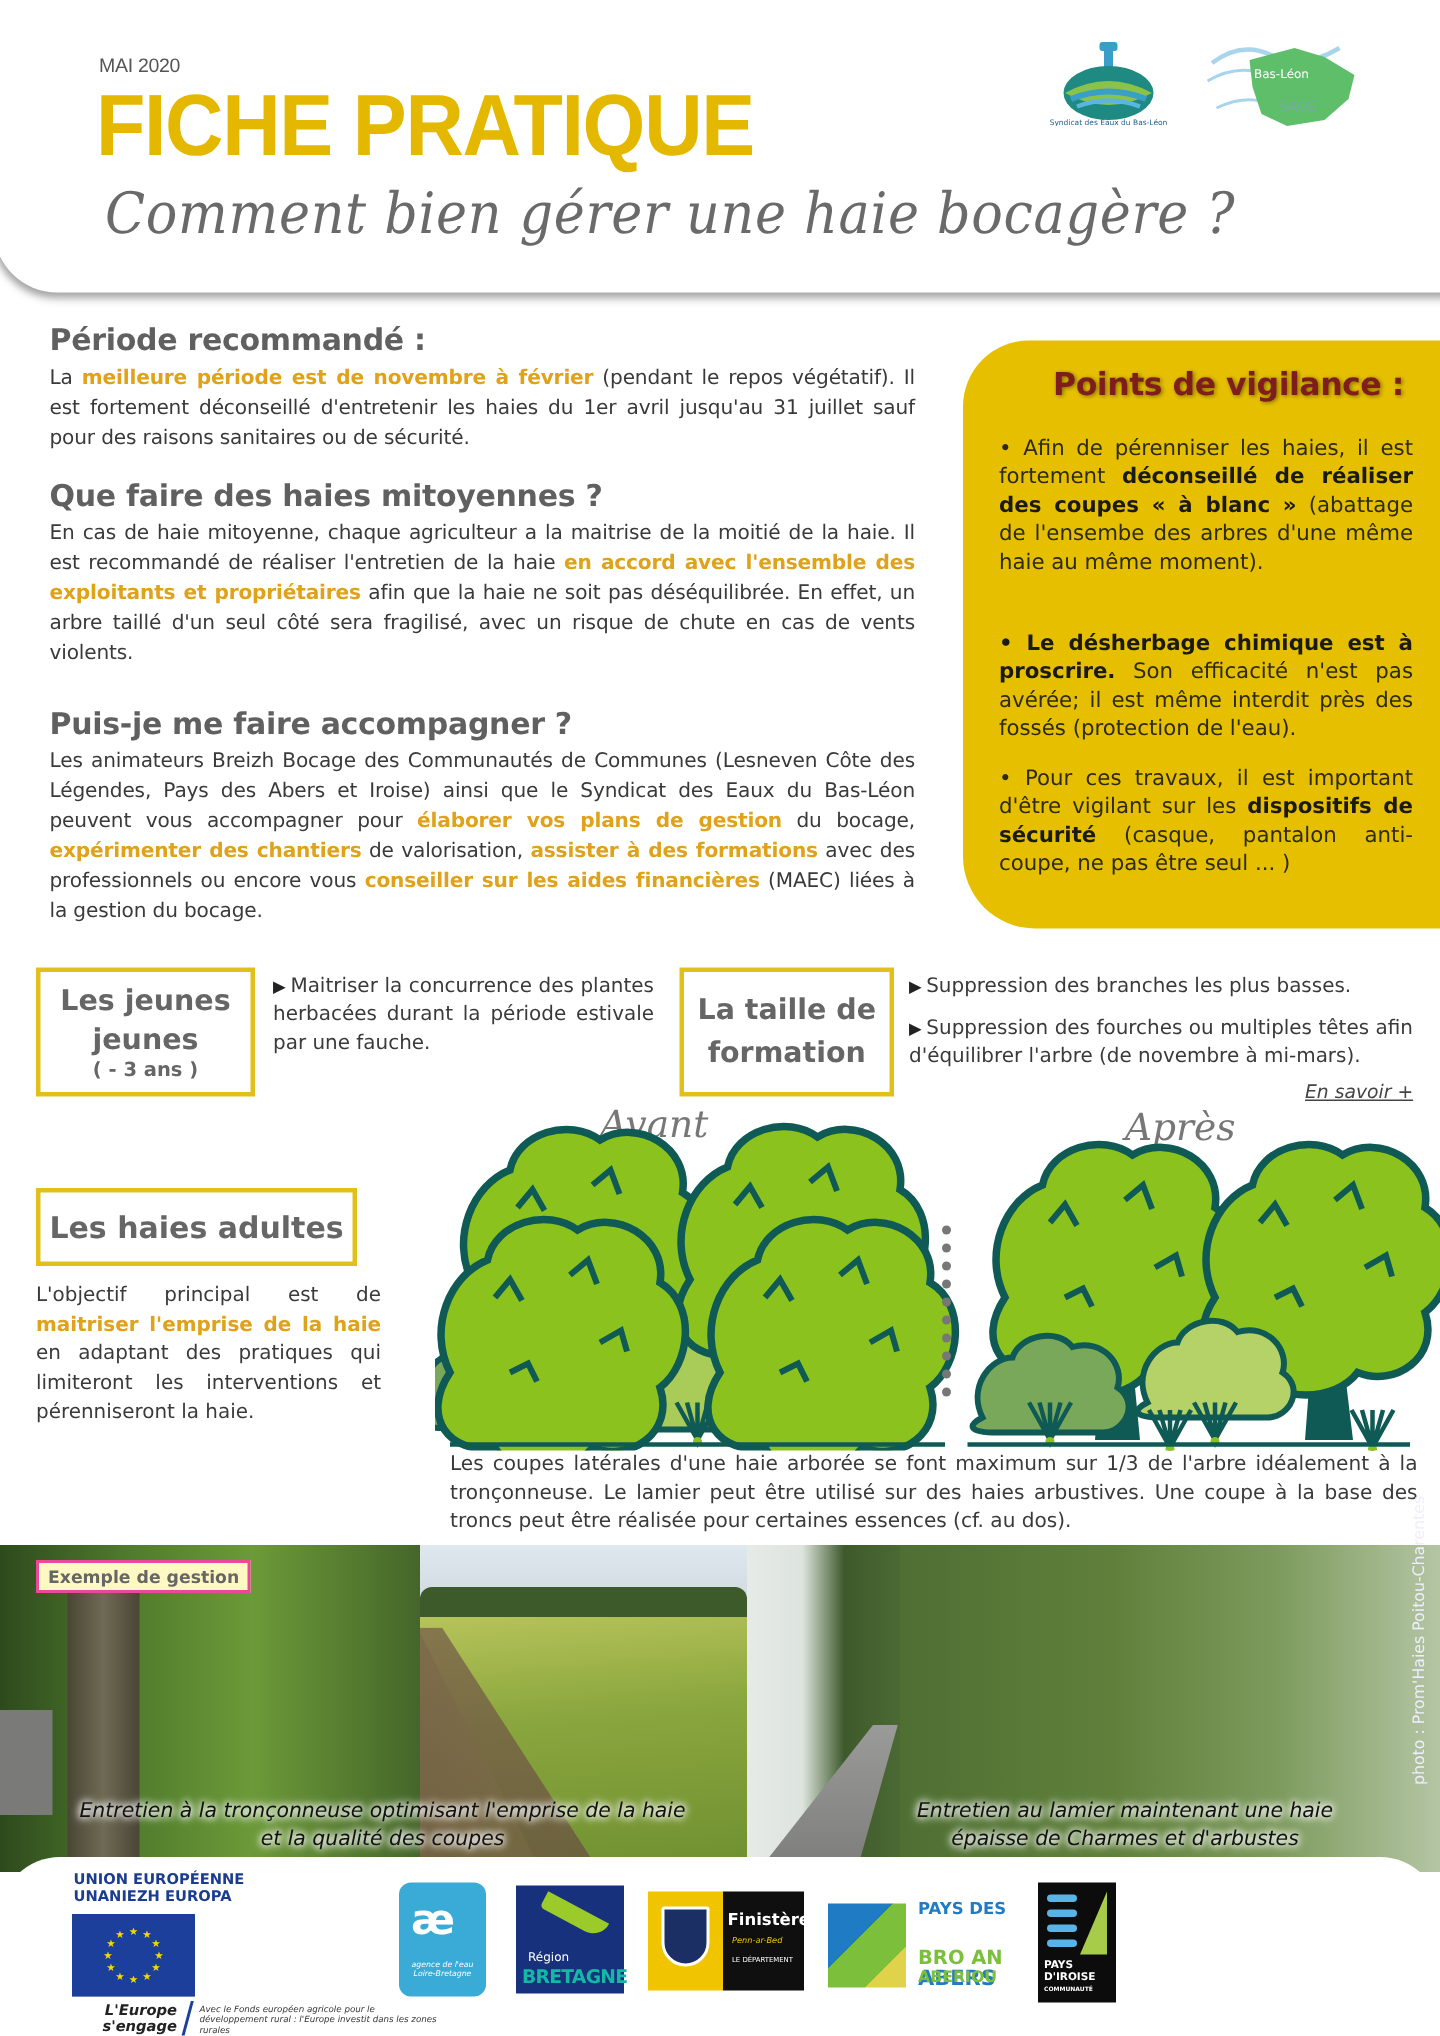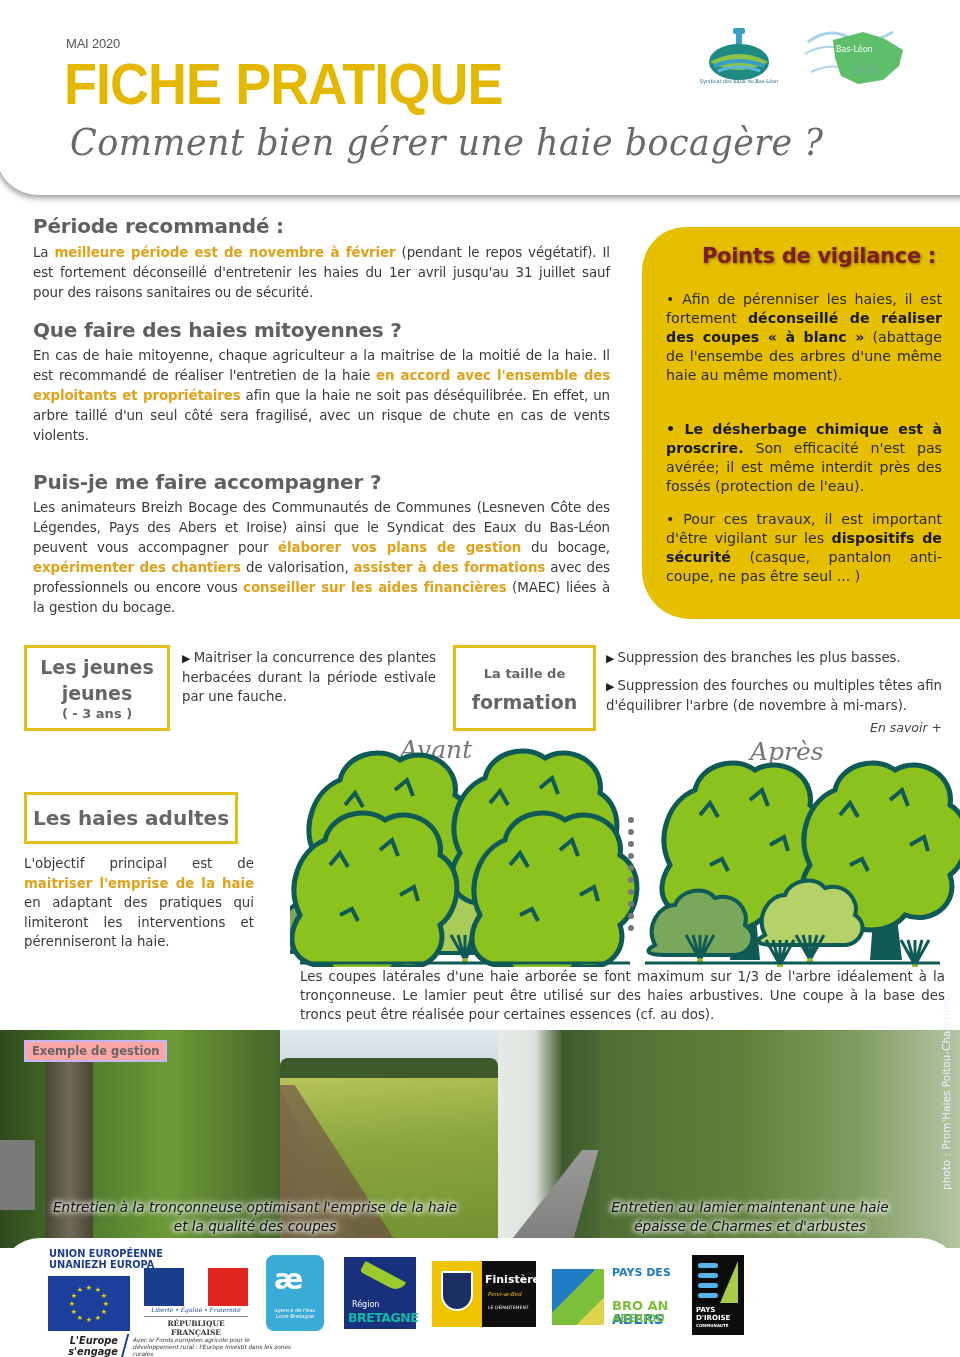--- a/index.html
+++ b/index.html
@@ -42,21 +42,21 @@
   .vig-p { position: absolute; left: 24px; width: 276px; font-size: 14.2px; line-height: 19px; color: #2d2a10; text-align: justify; }
   .vig-p b { color: #1b1a10; }
 
   
   .lbox {
     position: absolute; border: 3px solid #e2c01c; background: #fff; text-align: center;
     font-weight: bold; color: #666; display: flex; flex-direction: column; justify-content: center; align-items: center;
   }
   .btxt { position: absolute; font-size: 13.3px; line-height: 19px; color: #3a3a3a; text-align: justify; }
   .arrow { font-size: 11px; color: #222; margin-right: 3px; }
-  .savoir { position: absolute; left: 870px; top: 720px; font-size: 12.5px; font-style: italic; color: #444; }
+  .savoir { position: absolute; left: 870px; top: 720px; font-size: 12.5px; font-style: italic; text-decoration: underline; color: #444; }
 
   
   .trees { position: absolute; left: 290px; top: 735px; width: 670px; height: 232px; }
   .tree-label { position: absolute; font-family: "DejaVu Serif", serif; font-style: italic; font-size: 25px; color: #777; }
   .caption { position: absolute; left: 300px; top: 967px; width: 645px; font-size: 13.4px; line-height: 19px; color: #3a3a3a; text-align: justify; }
 
   
   .photos { position: absolute; left: 0; top: 1030px; width: 960px; height: 218px; overflow: hidden; }
   .photo1 { position: absolute; left: 0; top: 0; width: 498px; height: 218px;
     background:
@@ -68,21 +68,21 @@
   .photo1-hedge { position: absolute; left: 280px; top: 28px; width: 218px; height: 22px; background: #3c5a2a; border-radius: 8px 8px 0 0; }
   .photo1-field { position: absolute; left: 270px; top: 48px; width: 228px; height: 170px; background: linear-gradient(175deg, #b7c45a 0%, #8aa63e 40%, #6f8f30 100%); clip-path: polygon(2% 0, 100% 0, 100% 100%, 40% 100%); }
   .photo1-path { position: absolute; left: 230px; top: 55px; width: 170px; height: 163px; background: linear-gradient(#7d6a4a, #6b5840); clip-path: polygon(28% 0, 38% 0, 100% 100%, 10% 100%); opacity: 0.85; }
   .photo1-trees { position: absolute; left: 0; top: 0; width: 280px; height: 218px; background: linear-gradient(90deg, #2d4a1d 0%, #4f7a2c 30%, #6c9a38 60%, #45662a 100%); }
   .photo1-trunk { position: absolute; left: 45px; top: 20px; width: 48px; height: 198px; background: linear-gradient(90deg, #4a4636, #6e6a54, #4a4636); border-radius: 8px; }
   .photo1-road { position: absolute; left: 0; top: 110px; width: 35px; height: 70px; background: #7a7a78; }
   .photo2 { position: absolute; left: 498px; top: 0; width: 462px; height: 218px;
     background: linear-gradient(90deg, #e6ebe8 0%, #dde3dd 8%, #3e5a2c 14%, #56783a 30%, #6f8f48 55%, #8fa86c 80%, #a9bd90 100%); }
   .photo2-road { position: absolute; left: 505px; top: 120px; width: 110px; height: 98px; background: linear-gradient(#9a9a98, #7d7d7b); clip-path: polygon(70% 0, 85% 0, 60% 100%, 0 100%); }
   .photo2-hedge { position: absolute; left: 600px; top: 0; width: 360px; height: 218px; background: linear-gradient(90deg, #4f6f33 0%, #5e7f3a 40%, #7c9a5c 70%, #b5c6a6 100%); opacity: 0.9; }
-  .ex-label { position: absolute; left: 24px; top: 10px; padding: 2px 6px; background: #fca5a5; border: 2px solid #c4b5fd; font-size: 11.5px; font-weight: bold; color: #666; }
+  .ex-label { position: absolute; left: 24px; top: 10px; padding: 2px 6px; background: #fef9c3; border: 2px solid #ec4899; font-size: 11.5px; font-weight: bold; color: #666; }
   .ph-cap { position: absolute; text-align: center; font-size: 13.6px; font-style: italic; color: #111; line-height: 19px;
     text-shadow: 0 0 4px #fff, 0 0 6px #fff, 0 0 8px #fff; }
   .credit { position: absolute; left: 940px; top: 1190px; transform: rotate(-90deg); transform-origin: left top; font-size: 10.5px; color: #eef; white-space: nowrap; }
 
   
   .footer { position: absolute; left: 0; top: 1238px; width: 960px; height: 120px; background: #fff; border-radius: 40px 40px 0 0; }
   .eu-head { position: absolute; left: 49px; top: 10px; font-size: 9.8px; color: #1a3d8f; line-height: 11px; font-weight: bold; }
   .eu-flag { position: absolute; left: 48px; top: 38px; width: 82px; height: 55px; background: #1b3f9a; }
   .eu-slogan { position: absolute; left: 46px; top: 97px; font-size: 9.8px; font-style: italic; font-weight: bold; color: #222; text-align: right; line-height: 11px; width: 72px; }
   .eu-small { position: absolute; left: 133px; top: 99px; font-size: 5.8px; color: #333; line-height: 7px; width: 160px; font-style: italic; }
@@ -163,21 +163,21 @@
 </div>
 
 <div class="lbox" style="left:24px; top:645px; width:146px; height:86px;">
   <div style="font-size:19px; line-height:26px;">Les jeunes</div>
   <div style="font-size:19px; line-height:26px;">jeunes</div>
   <div style="font-size:13px; line-height:16px;">( - 3 ans )</div>
 </div>
 <div class="btxt" style="left:182px; top:648px; width:254px;"><span class="arrow">▶</span><span>Maitriser la concurrence des plantes herbacées durant la période estivale par une fauche.</span></div>
 
 <div class="lbox" style="left:453px; top:645px; width:143px; height:86px;">
-  <div style="font-size:13px; line-height:29px;text-align:right;">La taille de</div>
+  <div style="font-size:19px; line-height:29px;text-align:right;">La taille de</div>
   <div style="font-size:19px; line-height:29px;">formation</div>
 </div>
 <div class="btxt" style="left:606px; top:648px; width:336px;"><span class="arrow">▶</span><span>Suppression des branches les plus basses.</span></div>
 <div class="btxt" style="left:606px; top:676px; width:336px;"><span class="arrow">▶</span><span>Suppression des fourches ou multiples têtes afin d'équilibrer l'arbre (de novembre à mi-mars).</span></div>
 <a class="savoir">En savoir +</a>
 
 <div class="lbox" style="left:24px; top:792px; width:214px; height:52px;">
   <div style="font-size:20px;">Les haies adultes</div>
 </div>
 <div class="btxt" style="left:24px; top:854px; width:230px; line-height:19.5px;"><span>L'objectif principal est de </span><span class="hl">maitriser l'emprise de la haie</span><span> en adaptant des pratiques qui limiteront les interventions et pérenniseront la haie.</span></div>
@@ -294,25 +294,20 @@
         <text x="32" y="16">★</text>
     </g>
   </svg>
   <div class="eu-slogan">
     <div>L'Europe s'engage</div>
 
   </div>
   <div class="eu-slash"></div>
   <div class="eu-small">Avec le Fonds européen agricole pour le développement rural : l'Europe investit dans les zones rurales</div>
 
-  <div class="logo rf">
-    <div class="rf-flag"></div>
-    <div class="rf-motto">Liberté • Égalité • Fraternité</div>
-    <div class="rf-name">RÉPUBLIQUE FRANÇAISE</div>
-  </div>
 
   <div class="logo aelb">
     <div class="aelb-mark">æ</div>
     <div class="aelb-txt">agence de l'eau Loire-Bretagne</div>
   </div>
 
   <div class="logo bzh">
     <div class="bzh-leaf"></div>
     <div class="bzh-r">Région</div>
     <div class="bzh-b">BRETAGNE</div>

